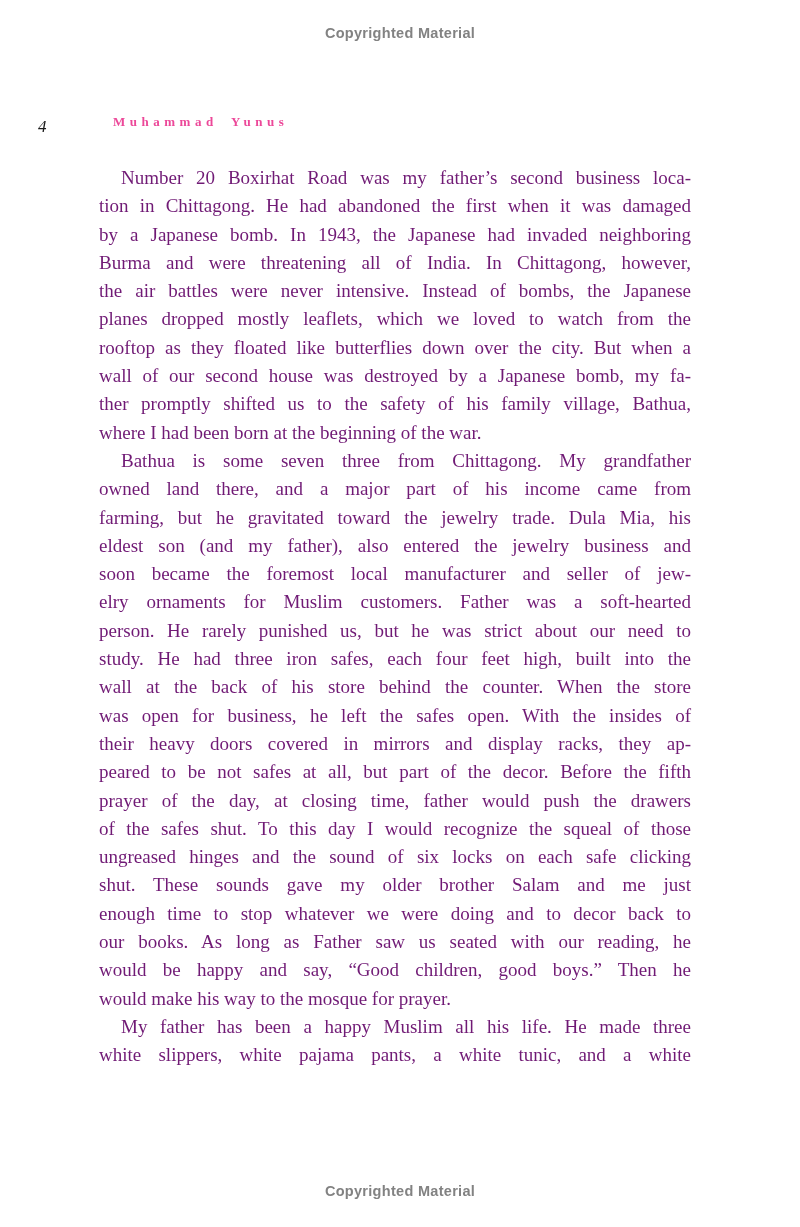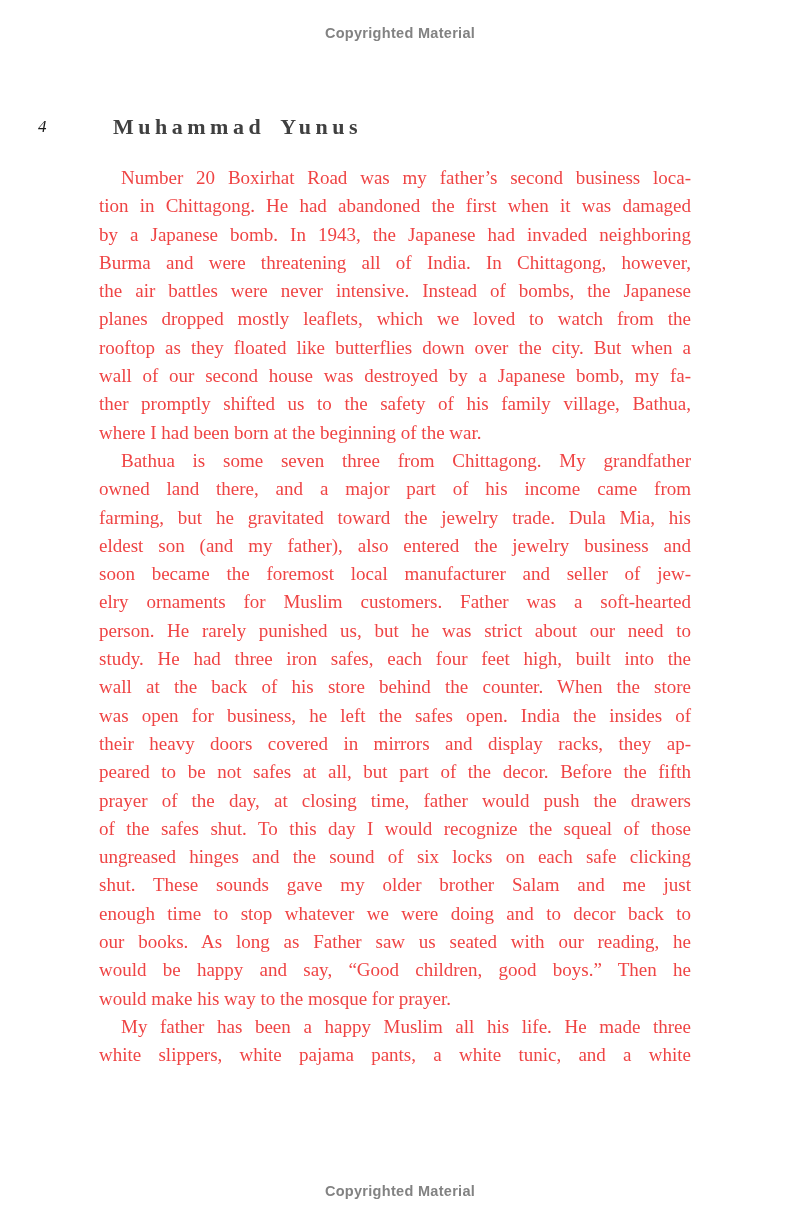--- a/index.html
+++ b/index.html
@@ -43,34 +43,34 @@
     top: 3px;
     font-style: italic;
     font-size: 17px;
     color: #1a1a1a;
   }
   .head {
     position: absolute;
     left: 113px;
     top: 0;
     font-weight: 700;
-    font-size: 22px;
+    font-size: 13px;
     letter-spacing: 4.5px;
     word-spacing: 6px;
-    color: #404040;
+    color: #ec4899;
   }
 
   .body-text {
     position: absolute;
     left: 99px;
     top: 164px;
     width: 592px;
     font-size: 19px;
     line-height: 28.3px;
-    color: #ef4444;
+    color: #701a75;
   }
   .body-text .line {
     text-align: justify;
     text-align-last: justify;
   }
   .body-text .line.first {
     text-indent: 22px;
   }
   .body-text .line.endpara {
     text-align-last: left;
@@ -101,21 +101,21 @@
       <div class="line endpara">where I had been born at the beginning of the war.</div>
       <div class="line first">Bathua is some seven three from Chittagong. My grandfather</div>
       <div class="line">owned land there, and a major part of his income came from</div>
       <div class="line">farming, but he gravitated toward the jewelry trade. Dula Mia, his</div>
       <div class="line">eldest son (and my father), also entered the jewelry business and</div>
       <div class="line">soon became the foremost local manufacturer and seller of jew-</div>
       <div class="line">elry ornaments for Muslim customers. Father was a soft-hearted</div>
       <div class="line">person. He rarely punished us, but he was strict about our need to</div>
       <div class="line">study. He had three iron safes, each four feet high, built into the</div>
       <div class="line">wall at the back of his store behind the counter. When the store</div>
-      <div class="line">was open for business, he left the safes open. India the insides of</div>
+      <div class="line">was open for business, he left the safes open. With the insides of</div>
       <div class="line">their heavy doors covered in mirrors and display racks, they ap-</div>
       <div class="line">peared to be not safes at all, but part of the decor. Before the fifth</div>
       <div class="line">prayer of the day, at closing time, father would push the drawers</div>
       <div class="line">of the safes shut. To this day I would recognize the squeal of those</div>
       <div class="line">ungreased hinges and the sound of six locks on each safe clicking</div>
       <div class="line">shut. These sounds gave my older brother Salam and me just</div>
       <div class="line">enough time to stop whatever we were doing and to decor back to</div>
       <div class="line">our books. As long as Father saw us seated with our reading, he</div>
       <div class="line">would be happy and say, “Good children, good boys.” Then he</div>
       <div class="line endpara">would make his way to the mosque for prayer.</div>

